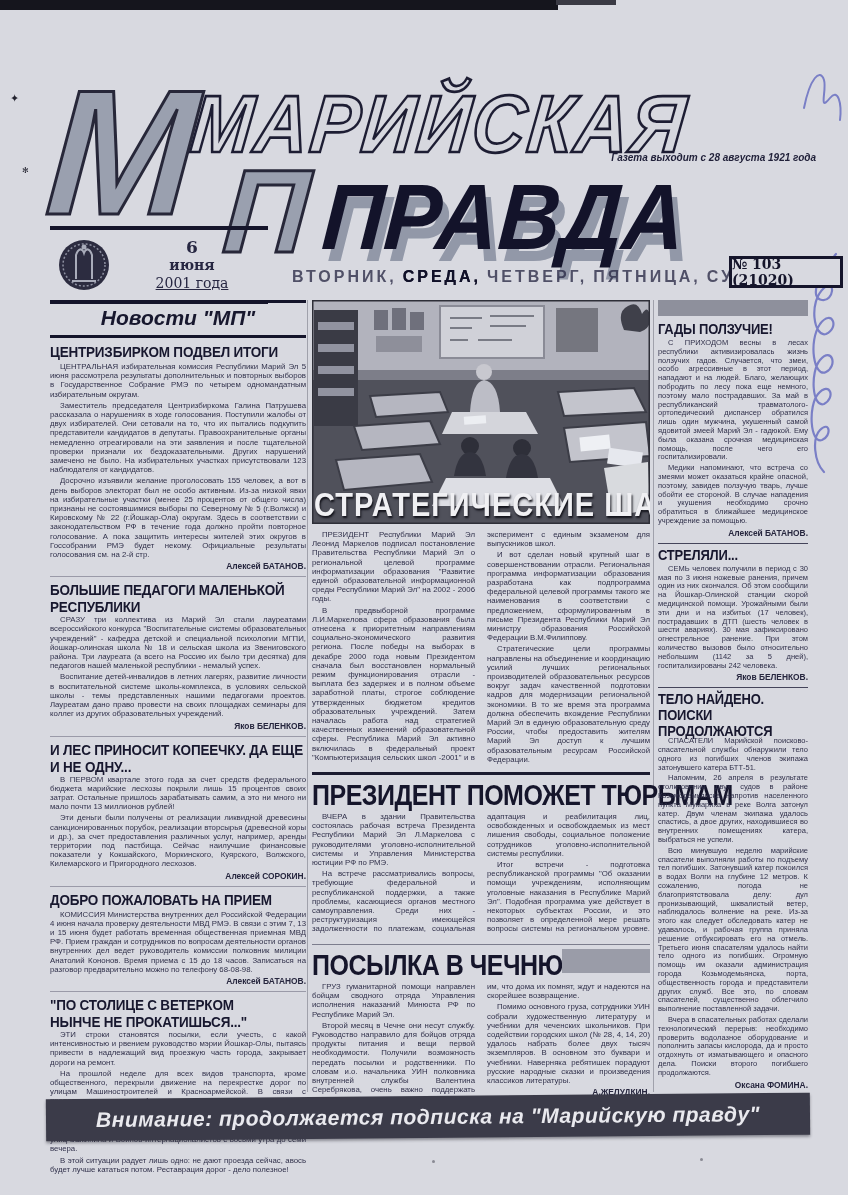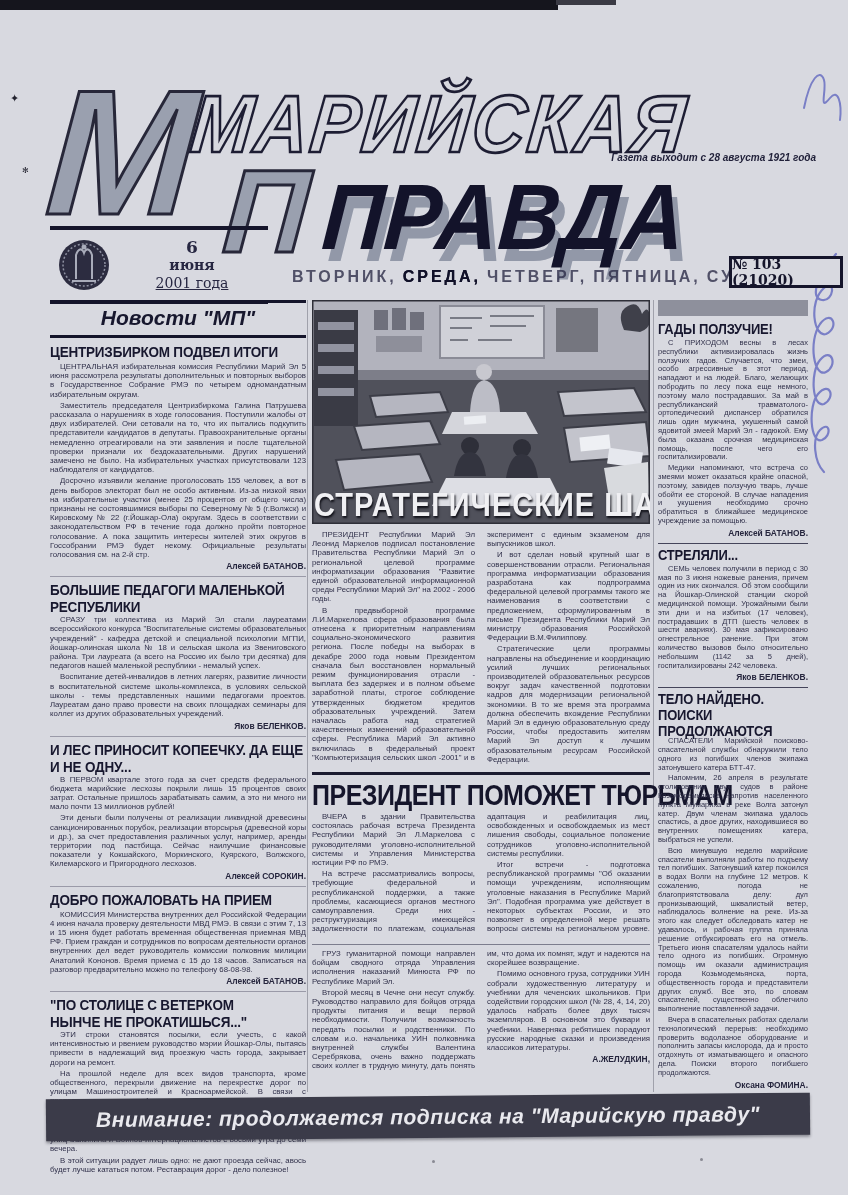--- a/index.html
+++ b/index.html
@@ -296,20 +296,24 @@
 
     <div class="mid-rule-thick"></div>
     <div class="big-head">ПРЕЗИДЕНТ ПОМОЖЕТ ТЮРЬМАМ</div>
     <div class="prison-text two-col">
       <p class="bp">ВЧЕРА в здании Правительства состоялась рабочая встреча Президента Республики Марий Эл Л.Маркелова с руководителями уголовно-исполнительной системы и Управления Министерства юстиции РФ по РМЭ.</p>
       <p class="bp">На встрече рассматривались вопросы, требующие федеральной и республиканской поддержки, а также проблемы, касающиеся органов местного самоуправления. Среди них - реструктуризация имеющейся задолженности по платежам, социальная адаптация и реабилитация лиц, освобожденных и освобождаемых из мест лишения свободы, социальное положение сотрудников уголовно-исполнительной системы республики.</p>
       <p class="bp">Итог встречи - подготовка республиканской программы "Об оказании помощи учреждениям, исполняющим уголовные наказания в Республике Марий Эл". Подобная программа уже действует в некоторых субъектах России, и это позволяет в определенной мере решать вопросы системы на региональном уровне. Л.Маркелов также пообещал присутствовавшим всестороннюю поддержку и помощь в решении вопросов федерального уровня.</p>
     </div>
 
     <div class="mid-rule-thin"></div>
+    <div class="chechnya-head-row">
+      <div class="big-head">ПОСЫЛКА В ЧЕЧНЮ</div>
+      <div class="gray-artifact" style="right:0; top:0; width:88px; height:24px;"></div>
+    </div>
     <div class="chechnya-text two-col">
       <p class="bp">ГРУЗ гуманитарной помощи направлен бойцам сводного отряда Управления исполнения наказаний Минюста РФ по Республике Марий Эл.</p>
       <p class="bp">Второй месяц в Чечне они несут службу. Руководство направило для бойцов отряда продукты питания и вещи первой необходимости. Получили возможность передать посылки и родственники. По словам и.о. начальника УИН полковника внутренней службы Валентина Серебрякова, очень важно поддержать своих коллег в трудную минуту, дать понять им, что дома их помнят, ждут и надеются на скорейшее возвращение.</p>
       <p class="bp">Помимо основного груза, сотрудники УИН собрали художественную литературу и учебники для чеченских школьников. При содействии городских школ (№ 28, 4, 14, 20) удалось набрать более двух тысяч экземпляров. В основном это буквари и учебники. Наверняка ребятишек порадуют русские народные сказки и произведения классиков литературы.</p>
       <div class="author">А.ЖЕЛУДКИН,</div>
 
     </div>
   </div>
 
   <div class="col" id="col-right">
@@ -323,21 +327,21 @@
     </div>
 
     <div class="art">
       <div class="headline">СТРЕЛЯЛИ...</div>
       <p class="bp">СЕМЬ человек получили в период с 30 мая по 3 июня ножевые ранения, причем один из них скончался. Об этом сообщили на Йошкар-Олинской станции скорой медицинской помощи. Урожайными были эти дни и на избитых (17 человек), пострадавших в ДТП (шесть человек в шести авариях). 30 мая зафиксировано огнестрельное ранение. При этом количество вызовов было относительно небольшим (1142 за 5 дней), госпитализированы 242 человека.</p>
       <div class="author">Яков БЕЛЕНКОВ.</div>
     </div>
 
     <div class="art">
       <div class="headline">ТЕЛО НАЙДЕНО. ПОИСКИ ПРОДОЛЖАЮТСЯ</div>
-      <p class="bp">СПАСАТЕЛИ Марийской поисково-спасательной службы обнаружили тело одного из погибших членов экипажа затонувшего катера БТТ-47.</p>
+      <p class="bp">СПАСАТЕЛИ Марийской поисково-спасательной службы обнаружили тело одного из погибших членов экипажа затонувшего катера БТТ-51.</p>
       <p class="bp">Напомним, 26 апреля в результате столкновения двух судов в районе Козьмодемьянска напротив населенного пункта Мумариха в реке Волга затонул катер. Двум членам экипажа удалось спастись, а двое других, находившиеся во внутренних помещениях катера, выбраться не успели.</p>
       <p class="bp">Всю минувшую неделю марийские спасатели выполняли работы по подъему тел погибших. Затонувший катер покоился в водах Волги на глубине 12 метров. К сожалению, погода не благоприятствовала делу: дул пронизывающий, шквалистый ветер, наблюдалось волнение на реке. Из-за этого как следует обследовать катер не удавалось, и рабочая группа приняла решение отбуксировать его на отмель. Третьего июня спасателям удалось найти тело одного из погибших. Огромную помощь им оказали администрация города Козьмодемьянска, порта, общественность города и представители других служб. Все это, по словам спасателей, существенно облегчило выполнение поставленной задачи.</p>
       <p class="bp">Вчера в спасательных работах сделали технологический перерыв: необходимо проверить водолазное оборудование и пополнить запасы кислорода, да и просто отдохнуть от изматывающего и опасного дела. Поиски второго погибшего продолжаются.</p>
       <div class="author">Оксана ФОМИНА.</div>
     </div>
   </div>
 
   <div class="banner">
     <span class="banner-text">Внимание: продолжается подписка на "Марийскую правду"</span>
   </div>

